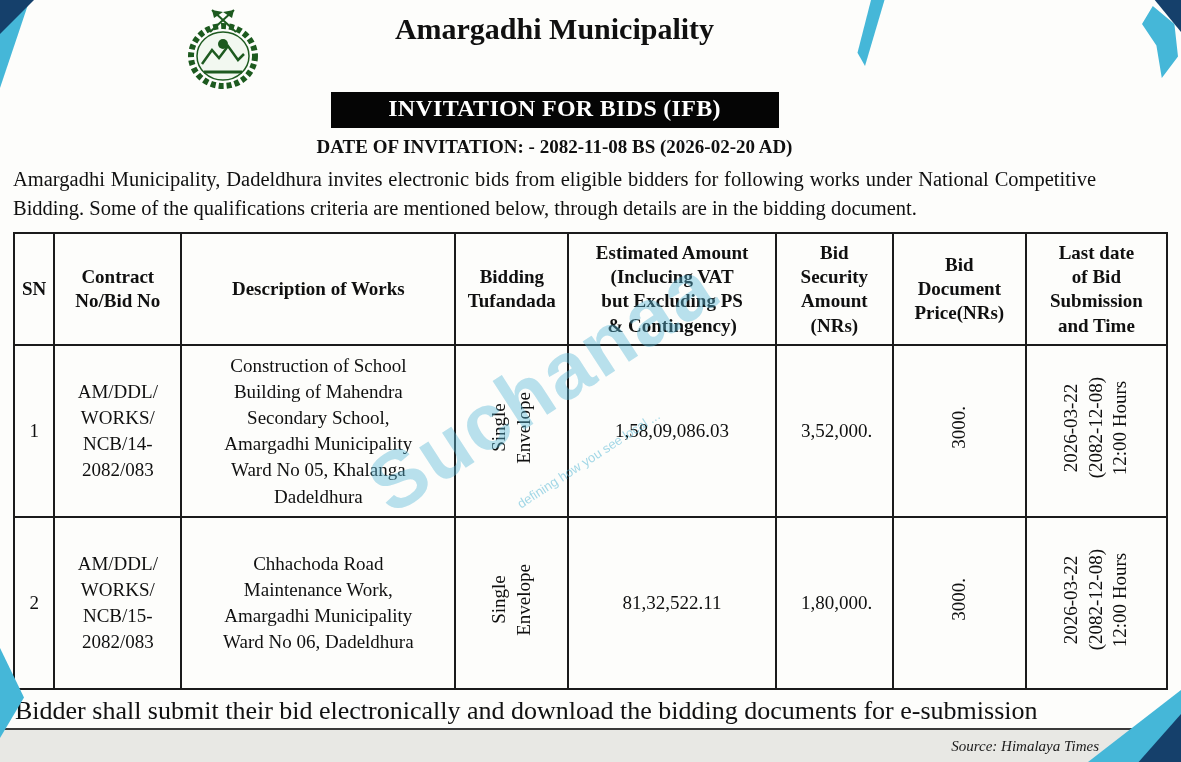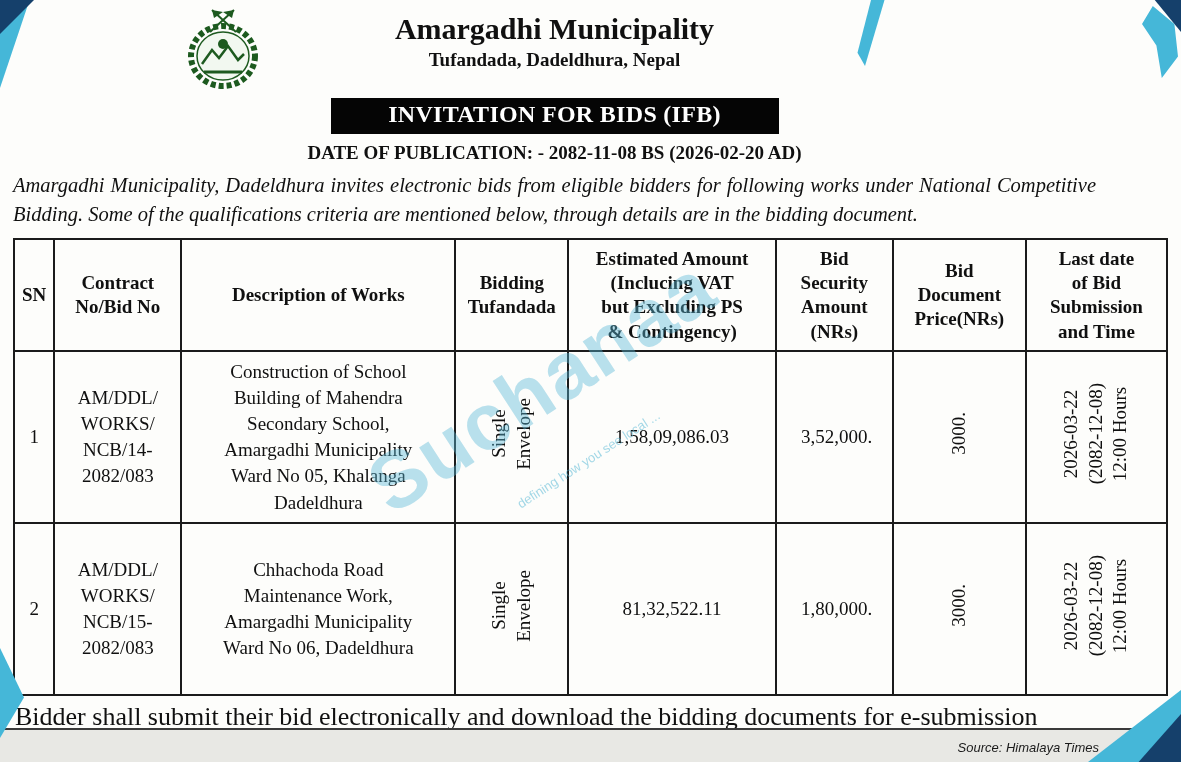--- a/index.html
+++ b/index.html
@@ -15,27 +15,27 @@
 
   
   .deco { position:absolute; pointer-events:none; z-index:5; }
 
   .header { position:relative; text-align:center; height:86px; padding-top:8px; }
   .logo { position:absolute; left:168px; top:2px; width:84px; height:86px; }
   .title { font-size:30px; font-weight:bold; }
   .subtitle { font-size:19px; font-weight:bold; margin-top:3px; }
 
   .banner {
-    width:448px; margin:8px auto 8px;
+    width:448px; margin:2px auto 8px;
     background:#050505; color:#ffffff;
     text-align:center; font-size:24px; font-weight:bold;
     padding:3px 0 6px; letter-spacing:.3px;
   }
   .pubdate { text-align:center; font-size:19px; font-weight:bold; margin-bottom:7px; }
-  .intro { font-size:20.5px; line-height:1.42; text-align:justify; margin-bottom:9px;font-style:italic; }
+  .intro { font-size:20.5px; line-height:1.42; text-align:justify; margin-bottom:9px; }
 
   table { border-collapse:collapse; width:1155px; table-layout:fixed; }
   th, td {
     border:2px solid #1b1b1b;
     text-align:center; vertical-align:middle;
     white-space:pre-line; padding:2px 4px;
   }
   thead tr { height:112px; }
   th { font-size:19px; line-height:1.28; }
   tr.data-row { height:172px; }
@@ -46,22 +46,22 @@
     display:inline-block; line-height:1.3; font-size:19px; white-space:pre-line;
   }
 
   .footnote { font-size:26px; margin-top:6px; padding:0 2px; }
   .footnote .url { font-weight:bold; }
 
   .divider { position:absolute; left:0; bottom:32px; width:1181px; border:none; border-top:2px solid #3a3a3a; }
   .bottom-strip { position:absolute; left:0; bottom:0; width:1181px; height:32px; background:#e8e8e4; }
   .source {
     position:absolute; right:10px; bottom:7px;
-    font-family:Liberation Sans, sans-serif;
-    font-style:italic; font-size:13px; color:#1a1a1a; z-index:6;margin-top:8px;
+    font-family:Liberation Serif, serif;
+    font-style:italic; font-size:15px; color:#1a1a1a; z-index:6;margin-top:8px;
   }
 
   .watermark {
     position:absolute; left:345px; top:340px; transform:rotate(-33deg);
     font-family:"Liberation Sans","DejaVu Sans",sans-serif;
     font-weight:bold; font-size:80px; letter-spacing:2px;
     color:rgba(88,184,214,.42); z-index:4; pointer-events:none;
   }
   .watermark-tagline {
     position:absolute; left:505px; top:452px; transform:rotate(-33deg);
@@ -91,27 +91,26 @@
         <path d="M31 4 l11 2 -9 6 z" fill="#1d5a1f"></path>
         <path d="M53 4 l-11 2 9 6 z" fill="#1d5a1f"></path>
         <ellipse cx="42" cy="50" rx="32" ry="30" fill="none" stroke="#1d5a1f" stroke-width="6" stroke-dasharray="5 3"></ellipse>
         <ellipse cx="42" cy="50" rx="26" ry="24" fill="#f2f8f0" stroke="#1d5a1f" stroke-width="1.5"></ellipse>
         <circle cx="42" cy="38" r="5" fill="#1d5a1f"></circle>
         <path d="M21 58 L31 44 L38 52 L47 40 L57 54 L63 48" fill="none" stroke="#1d5a1f" stroke-width="2.5"></path>
         <path d="M23 66 h38" stroke="#1d5a1f" stroke-width="3"></path>
       </svg>
     </div>
     <div class="title">Amargadhi Municipality</div>
-    <div class="subtitle">Tufandada, Dadeldhura, Nepal</div>
   </div>
 
   <div class="banner">INVITATION FOR BIDS (IFB)</div>
 
   <div class="pubdate">
-    <span>DATE OF PUBLICATION</span><span>: - 2082-11-08 BS (2026-02-20 AD)</span>
+    <span>DATE OF INVITATION</span><span>: - 2082-11-08 BS (2026-02-20 AD)</span>
   </div>
 
   <p class="intro">Amargadhi Municipality, Dadeldhura invites electronic bids from eligible bidders for following works under National Competitive Bidding. Some of the qualifications criteria are mentioned below, through details are in the bidding document.</p>
 
   <table>
     <colgroup>
       <col style="width:40px">
         <col style="width:126px">
         <col style="width:272px">
         <col style="width:112px">

